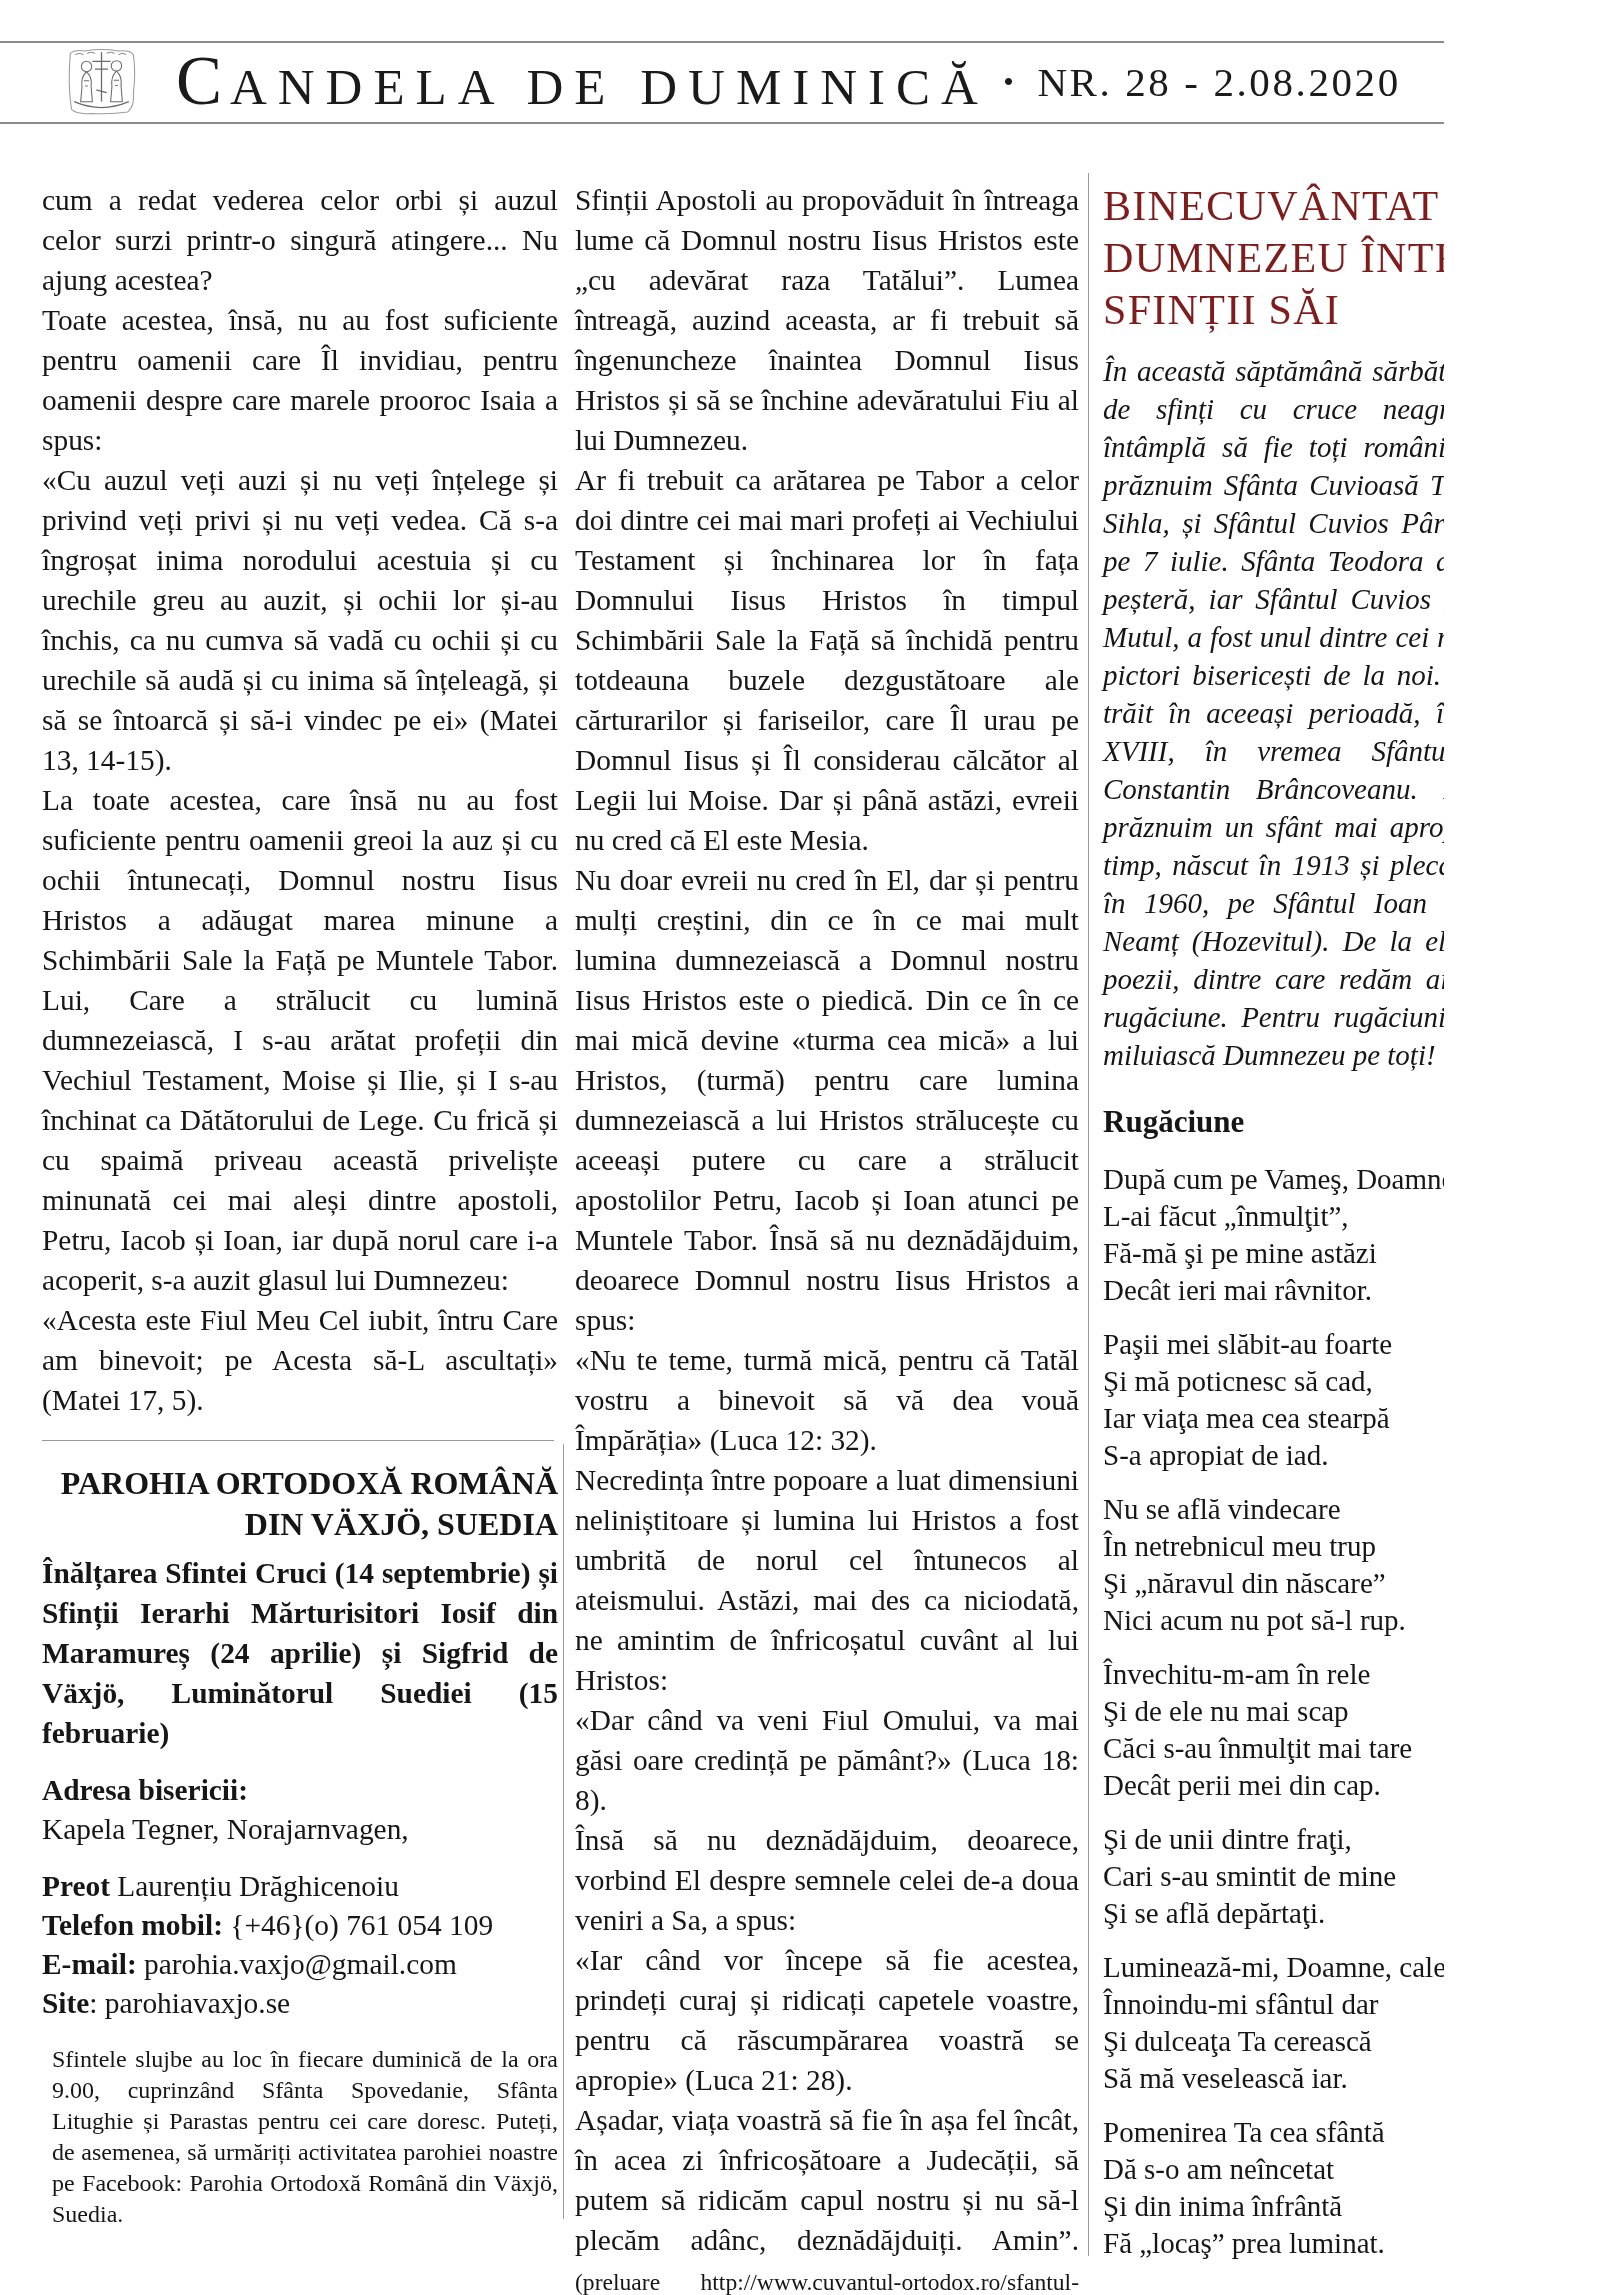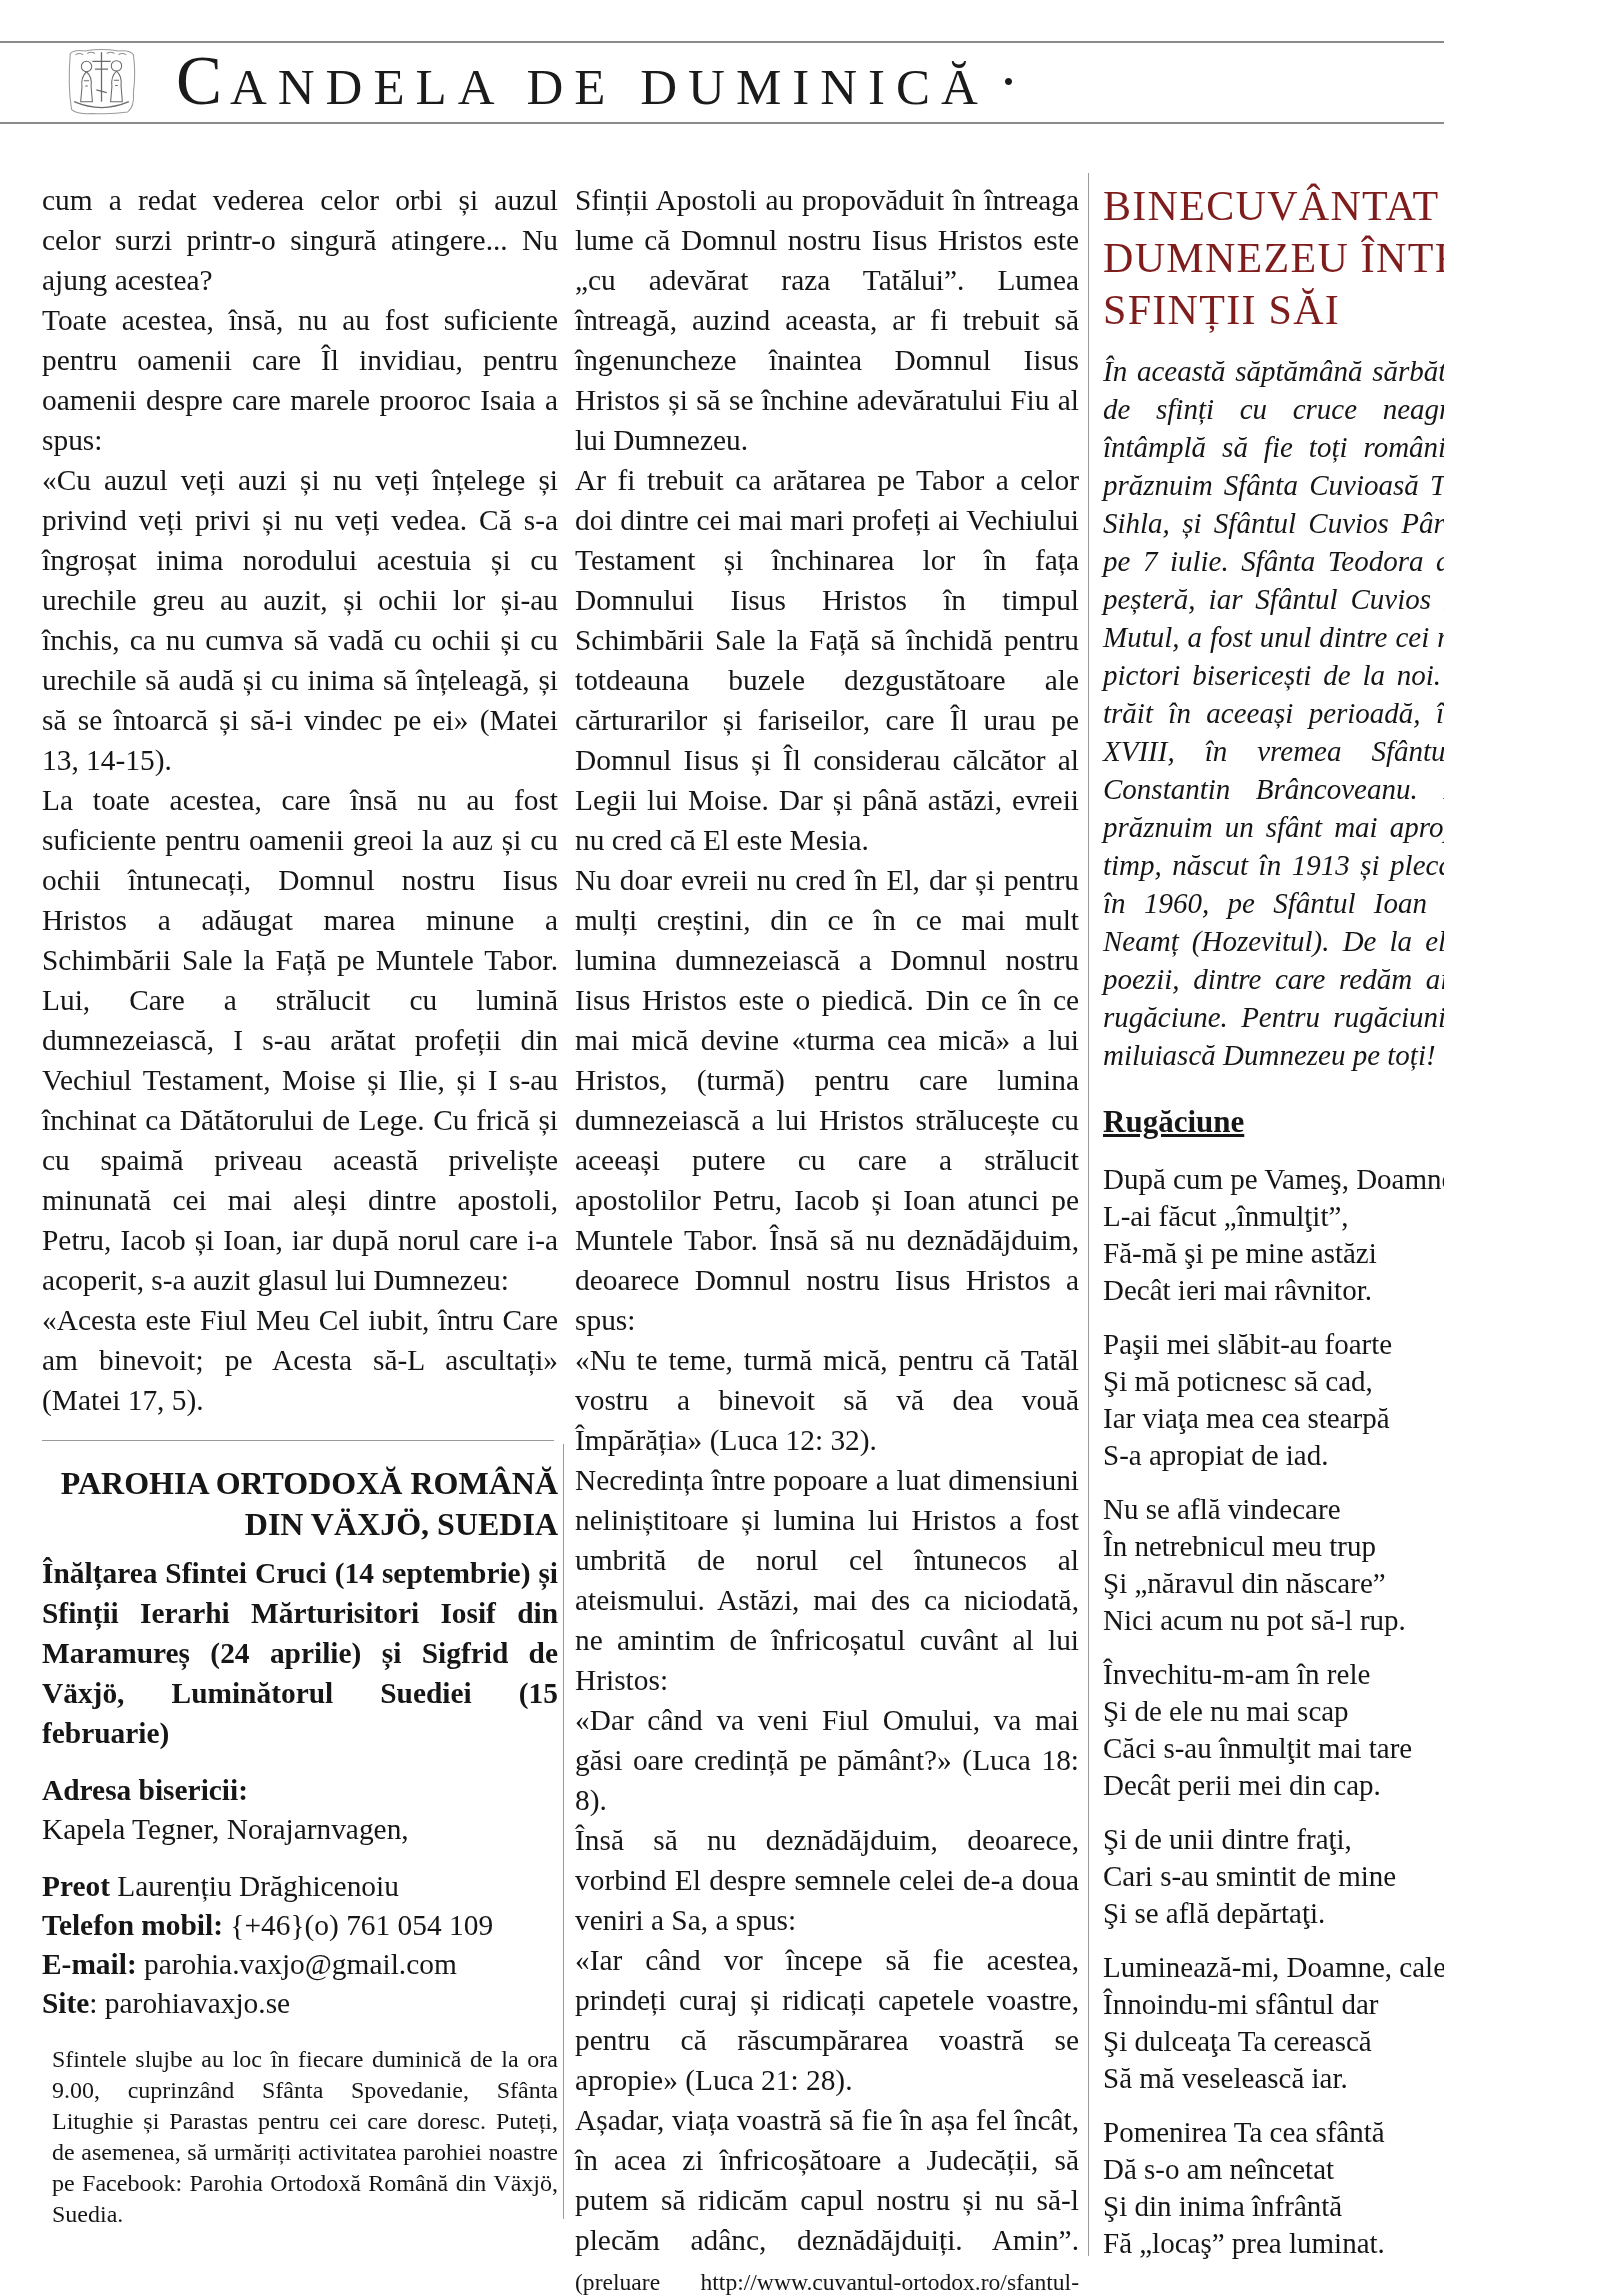--- a/index.html
+++ b/index.html
@@ -39,21 +39,21 @@
 
   .parish-heading { font-weight:bold; font-size:32px; line-height:41px; margin-top:22px; text-align:right; }
   .feasts { font-weight:bold; font-size:29.4px; line-height:40px; margin-top:7.9px; text-align:justify; }
   .contact-block { margin-top:18.3px; font-size:29.4px; line-height:39px; text-align:left; }
   .contact-block .label { font-weight:bold; }
   .note { font-size:24px; line-height:31px; margin-top:21px; text-align:justify;margin-left:10px; }
   .credit { font-size:23.6px; line-height:31px; overflow-wrap:anywhere; }
 
   .c3-heading { font-size:42px; line-height:52px; letter-spacing:1.3px; text-align:left; color:#7f1d1d; }
   .c3-intro { font-style:italic; font-size:29px; line-height:38px; text-align:justify; margin-top:15.7px; }
-  .prayer-heading { font-weight:bold; font-size:31px; line-height:35px; margin-top:30px; text-align:left;text-decoration:underline; }
+  .prayer-heading { font-weight:bold; font-size:31px; line-height:35px; margin-top:30px; text-align:left; }
   .stanza { margin-top:17px; font-size:29px; line-height:37px; text-align:left; }
   .stanza.first { margin-top:22px; }
 </style>
 </head>
 <body>
 
 <div class="page">
 
   <div class="hrule" id="rule-top"></div>
   <div class="hrule" id="rule-header"></div>
@@ -69,20 +69,21 @@
       <path d="M33,38 Q24,46 26,62 L24,84 L42,84 L40,60 Q42,46 33,38 Z"></path>
       <path d="M29,52 L37,52 M31,60 L35,60"></path>
       <circle cx="79" cy="29" r="8"></circle>
       <path d="M79,37 Q70,45 72,61 L70,84 L88,84 L86,59 Q88,45 79,37 Z"></path>
       <path d="M75,51 L83,51 M77,59 L81,59"></path>
       <path d="M14,84 Q56,102 98,84" stroke-width="2"></path>
       <path d="M16,12 Q22,8 28,12 M34,10 Q40,6 46,10 M64,10 Q70,6 76,10 M82,12 Q88,8 94,12" stroke="#8f8f8f"></path>
     </svg>
     <span class="title"><span class="initial">C</span><span>ANDELA DE DUMINICĂ</span></span>
     <span class="bullet">•</span>
+    <span class="issue">NR. 28 - 2.08.2020</span>
   </div>
 
   <div class="col" id="col1">
     <p class="body">cum a redat vederea celor orbi și auzul celor surzi printr-o singură atingere... Nu ajung acestea?</p>
     <p class="body">Toate acestea, însă, nu au fost suficiente pentru oamenii care Îl invidiau, pentru oamenii despre care marele prooroc Isaia a spus:</p>
     <p class="body">«Cu auzul veți auzi și nu veți înțelege și privind veți privi și nu veți vedea. Că s-a îngroșat inima norodului acestuia și cu urechile greu au auzit, și ochii lor și-au închis, ca nu cumva să vadă cu ochii și cu urechile să audă și cu inima să înțeleagă, și să se întoarcă și să-i vindec pe ei» (Matei 13, 14-15).</p>
     <p class="body">La toate acestea, care însă nu au fost suficiente pentru oamenii greoi la auz și cu ochii întunecați, Domnul nostru Iisus Hristos a adăugat marea minune a Schimbării Sale la Față pe Muntele Tabor. Lui, Care a strălucit cu lumină dumnezeiască, I s-au arătat profeții din Vechiul Testament, Moise și Ilie, și I s-au închinat ca Dătătorului de Lege. Cu frică și cu spaimă priveau această priveliște minunată cei mai aleși dintre apostoli, Petru, Iacob și Ioan, iar după norul care i-a acoperit, s-a auzit glasul lui Dumnezeu:</p>
     <p class="body">«Acesta este Fiul Meu Cel iubit, întru Care am binevoit; pe Acesta să-L ascultați» (Matei 17, 5).</p>
 
     <div class="rule-inline"></div>

